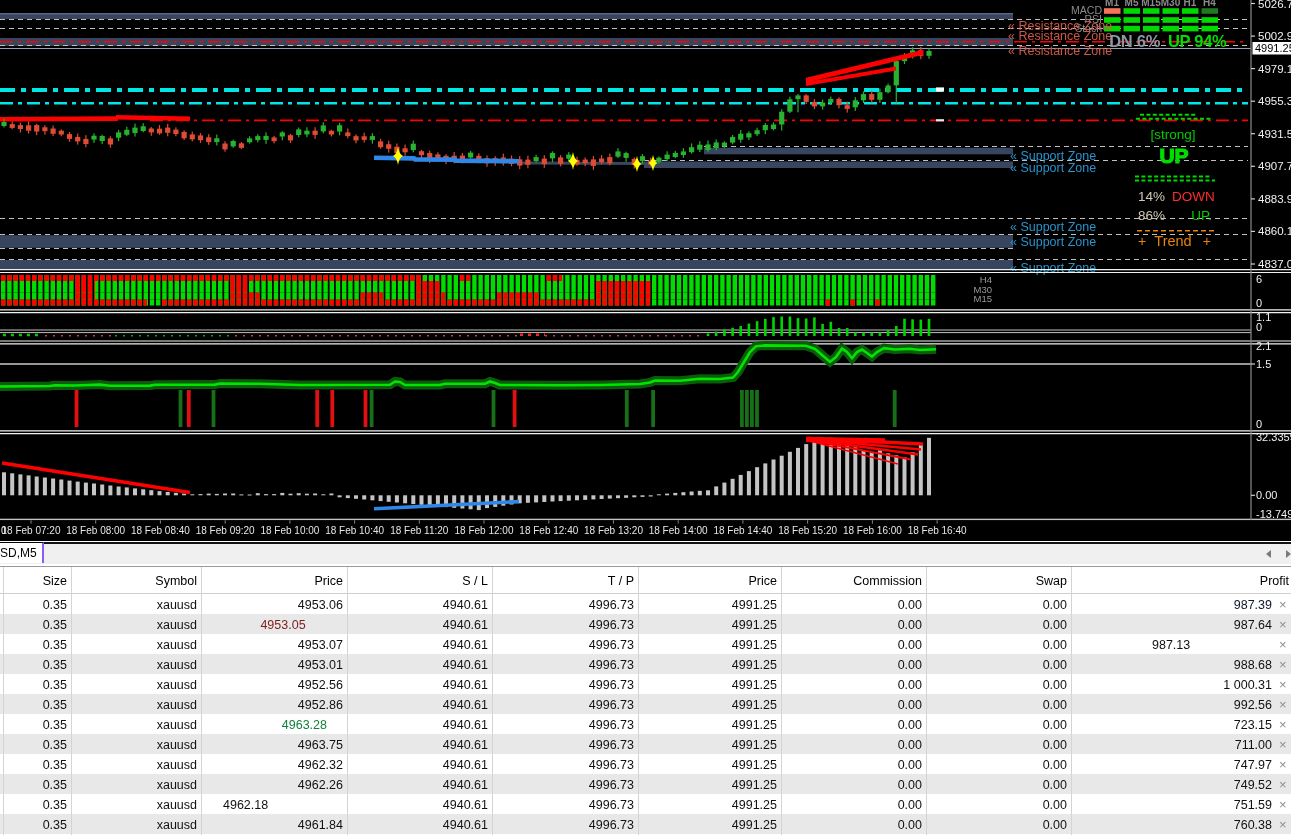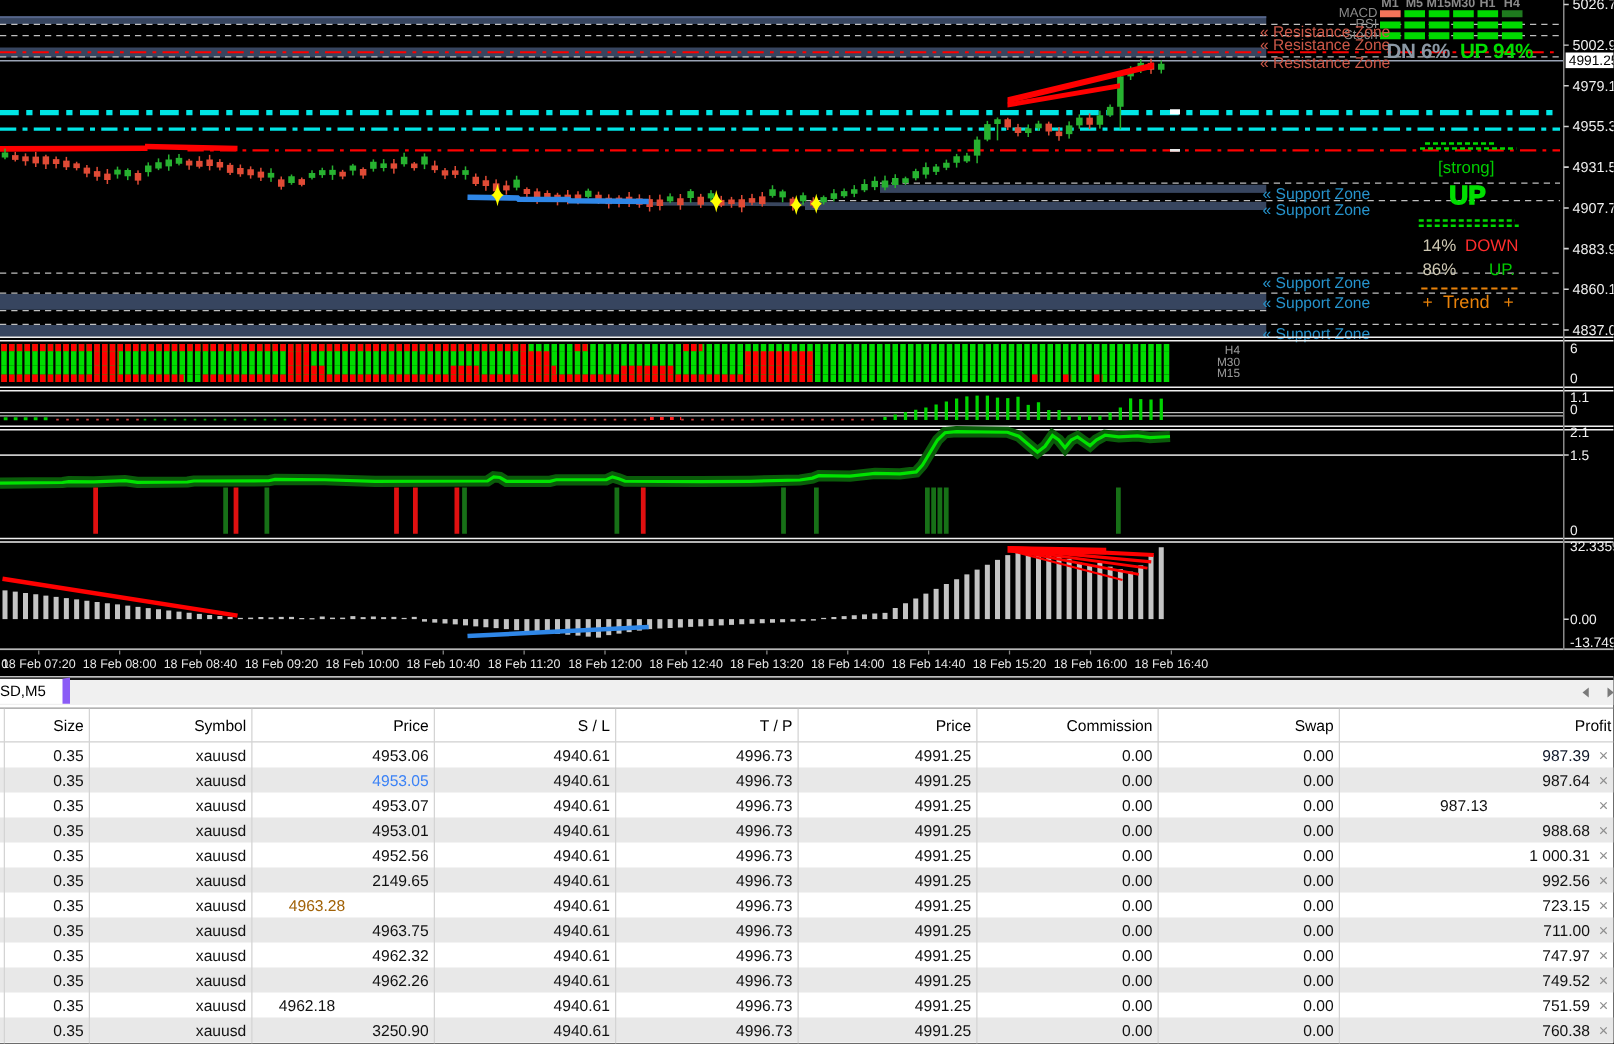--- a/index.html
+++ b/index.html
@@ -601,21 +601,21 @@
       <text x="1256.0" y="428.3" font-size="11" fill="#f0f0f0" text-anchor="start" font-weight="normal" font-family="&quot;Liberation Sans&quot;, sans-serif">0</text>
       <text x="1256.0" y="441.0" font-size="11" fill="#f0f0f0" text-anchor="start" font-weight="normal" font-family="&quot;Liberation Sans&quot;, sans-serif">32.3359</text>
       <text x="1256.0" y="499.3" font-size="11" fill="#f0f0f0" text-anchor="start" font-weight="normal" font-family="&quot;Liberation Sans&quot;, sans-serif">0.00</text>
       <text x="1256.0" y="517.5" font-size="11" fill="#f0f0f0" text-anchor="start" font-weight="normal" font-family="&quot;Liberation Sans&quot;, sans-serif">-13.7497</text>
       <line x1="1251.0" y1="364.0" x2="1255.0" y2="364.0" stroke="#d0d0d0" stroke-width="1.2" stroke-linecap="butt"></line>
       <line x1="1251.0" y1="495.3" x2="1255.0" y2="495.3" stroke="#d0d0d0" stroke-width="1.2" stroke-linecap="butt"></line>
     </svg>
 <div style="position:absolute;left:0;top:541px;width:1291px;height:294px;background:#fff;overflow:hidden">
       <div style="position:absolute;left:0;top:0.5px;width:1291px;height:2px;background:#141414"></div>
       <div style="position:absolute;left:0;top:2.5px;width:1291px;height:20.5px;background:#f0f0f0"></div>
-      <div style="position:absolute;left:0;top:0.5px;width:56px;height:21px;background:#fff;border-top:1.5px solid #000;border-right:6px solid #8b5cf6;font:12px 'Liberation Sans',sans-serif;color:#000;padding-top:3px">SD,M5</div>
+      <div style="position:absolute;left:0;top:0.5px;width:44px;height:21px;background:#fff;border-top:1.5px solid #000;border-right:2px solid #8b5cf6;font:12px 'Liberation Sans',sans-serif;color:#000;padding-top:3px">SD,M5</div>
       <div style="position:absolute;left:1266px;top:9px;width:0;height:0;border-top:4px solid transparent;border-bottom:4px solid transparent;border-right:5px solid #7a7a7a"></div>
       <div style="position:absolute;left:1286px;top:9px;width:0;height:0;border-top:4px solid transparent;border-bottom:4px solid transparent;border-left:5px solid #7a7a7a"></div>
       <div style="position:absolute;left:0;top:24.5px;width:1291px;height:1px;background:#9a9a9a"></div>
       <div style="position:absolute;left:-53px;top:32.5px;width:120px;text-align:right;font:12.5px 'Liberation Sans',sans-serif;color:#000">Size</div>
       <div style="position:absolute;left:77px;top:32.5px;width:120px;text-align:right;font:12.5px 'Liberation Sans',sans-serif;color:#000">Symbol</div>
       <div style="position:absolute;left:223px;top:32.5px;width:120px;text-align:right;font:12.5px 'Liberation Sans',sans-serif;color:#000">Price</div>
       <div style="position:absolute;left:368px;top:32.5px;width:120px;text-align:right;font:12.5px 'Liberation Sans',sans-serif;color:#000">S / L</div>
       <div style="position:absolute;left:514px;top:32.5px;width:120px;text-align:right;font:12.5px 'Liberation Sans',sans-serif;color:#000">T / P</div>
       <div style="position:absolute;left:657px;top:32.5px;width:120px;text-align:right;font:12.5px 'Liberation Sans',sans-serif;color:#000">Price</div>
       <div style="position:absolute;left:802px;top:32.5px;width:120px;text-align:right;font:12.5px 'Liberation Sans',sans-serif;color:#000">Commission</div>
@@ -633,21 +633,21 @@
       <div style="position:absolute;left:223px;top:56.5px;width:120px;text-align:right;font:12.5px 'Liberation Sans',sans-serif;color:#111">4953.06</div>
       <div style="position:absolute;left:368px;top:56.5px;width:120px;text-align:right;font:12.5px 'Liberation Sans',sans-serif;color:#111">4940.61</div>
       <div style="position:absolute;left:514px;top:56.5px;width:120px;text-align:right;font:12.5px 'Liberation Sans',sans-serif;color:#111">4996.73</div>
       <div style="position:absolute;left:657px;top:56.5px;width:120px;text-align:right;font:12.5px 'Liberation Sans',sans-serif;color:#111">4991.25</div>
       <div style="position:absolute;left:802px;top:56.5px;width:120px;text-align:right;font:12.5px 'Liberation Sans',sans-serif;color:#111">0.00</div>
       <div style="position:absolute;left:947px;top:56.5px;width:120px;text-align:right;font:12.5px 'Liberation Sans',sans-serif;color:#111">0.00</div>
       <div style="position:absolute;left:1152px;top:56.5px;width:120px;text-align:right;font:12.5px 'Liberation Sans',sans-serif;color:#0f172a">987.39</div>
       <div style="position:absolute;left:1279px;top:56.0px;width:14px;font:13px 'Liberation Sans',sans-serif;color:#8e8e8e">×</div>
       <div style="position:absolute;left:-53px;top:76.5px;width:120px;text-align:right;font:12.5px 'Liberation Sans',sans-serif;color:#111">0.35</div>
       <div style="position:absolute;left:77px;top:76.5px;width:120px;text-align:right;font:12.5px 'Liberation Sans',sans-serif;color:#111">xauusd</div>
-      <div style="position:absolute;left:223px;top:76.5px;width:120px;text-align:right;font:12.5px 'Liberation Sans',sans-serif;color:#3b82f6">4953.05</div>
+      <div style="position:absolute;left:223px;top:76.5px;width:120px;text-align:center;font:12.5px 'Liberation Sans',sans-serif;color:#7f1d1d">4953.05</div>
       <div style="position:absolute;left:368px;top:76.5px;width:120px;text-align:right;font:12.5px 'Liberation Sans',sans-serif;color:#111">4940.61</div>
       <div style="position:absolute;left:514px;top:76.5px;width:120px;text-align:right;font:12.5px 'Liberation Sans',sans-serif;color:#111">4996.73</div>
       <div style="position:absolute;left:657px;top:76.5px;width:120px;text-align:right;font:12.5px 'Liberation Sans',sans-serif;color:#111">4991.25</div>
       <div style="position:absolute;left:802px;top:76.5px;width:120px;text-align:right;font:12.5px 'Liberation Sans',sans-serif;color:#111">0.00</div>
       <div style="position:absolute;left:947px;top:76.5px;width:120px;text-align:right;font:12.5px 'Liberation Sans',sans-serif;color:#111">0.00</div>
       <div style="position:absolute;left:1152px;top:76.5px;width:120px;text-align:right;font:12.5px 'Liberation Sans',sans-serif;color:#111">987.64</div>
       <div style="position:absolute;left:1279px;top:76.0px;width:14px;font:13px 'Liberation Sans',sans-serif;color:#8e8e8e">×</div>
       <div style="position:absolute;left:-53px;top:96.5px;width:120px;text-align:right;font:12.5px 'Liberation Sans',sans-serif;color:#111">0.35</div>
       <div style="position:absolute;left:77px;top:96.5px;width:120px;text-align:right;font:12.5px 'Liberation Sans',sans-serif;color:#111">xauusd</div>
       <div style="position:absolute;left:223px;top:96.5px;width:120px;text-align:right;font:12.5px 'Liberation Sans',sans-serif;color:#111">4953.07</div>
@@ -673,31 +673,31 @@
       <div style="position:absolute;left:223px;top:136.5px;width:120px;text-align:right;font:12.5px 'Liberation Sans',sans-serif;color:#111">4952.56</div>
       <div style="position:absolute;left:368px;top:136.5px;width:120px;text-align:right;font:12.5px 'Liberation Sans',sans-serif;color:#111">4940.61</div>
       <div style="position:absolute;left:514px;top:136.5px;width:120px;text-align:right;font:12.5px 'Liberation Sans',sans-serif;color:#111">4996.73</div>
       <div style="position:absolute;left:657px;top:136.5px;width:120px;text-align:right;font:12.5px 'Liberation Sans',sans-serif;color:#111">4991.25</div>
       <div style="position:absolute;left:802px;top:136.5px;width:120px;text-align:right;font:12.5px 'Liberation Sans',sans-serif;color:#111">0.00</div>
       <div style="position:absolute;left:947px;top:136.5px;width:120px;text-align:right;font:12.5px 'Liberation Sans',sans-serif;color:#111">0.00</div>
       <div style="position:absolute;left:1152px;top:136.5px;width:120px;text-align:right;font:12.5px 'Liberation Sans',sans-serif;color:#111">1 000.31</div>
       <div style="position:absolute;left:1279px;top:136.0px;width:14px;font:13px 'Liberation Sans',sans-serif;color:#8e8e8e">×</div>
       <div style="position:absolute;left:-53px;top:156.5px;width:120px;text-align:right;font:12.5px 'Liberation Sans',sans-serif;color:#111">0.35</div>
       <div style="position:absolute;left:77px;top:156.5px;width:120px;text-align:right;font:12.5px 'Liberation Sans',sans-serif;color:#111">xauusd</div>
-      <div style="position:absolute;left:223px;top:156.5px;width:120px;text-align:right;font:12.5px 'Liberation Sans',sans-serif;color:#111">2149.65</div>
+      <div style="position:absolute;left:223px;top:156.5px;width:120px;text-align:right;font:12.5px 'Liberation Sans',sans-serif;color:#111">4952.86</div>
       <div style="position:absolute;left:368px;top:156.5px;width:120px;text-align:right;font:12.5px 'Liberation Sans',sans-serif;color:#111">4940.61</div>
       <div style="position:absolute;left:514px;top:156.5px;width:120px;text-align:right;font:12.5px 'Liberation Sans',sans-serif;color:#111">4996.73</div>
       <div style="position:absolute;left:657px;top:156.5px;width:120px;text-align:right;font:12.5px 'Liberation Sans',sans-serif;color:#111">4991.25</div>
       <div style="position:absolute;left:802px;top:156.5px;width:120px;text-align:right;font:12.5px 'Liberation Sans',sans-serif;color:#111">0.00</div>
       <div style="position:absolute;left:947px;top:156.5px;width:120px;text-align:right;font:12.5px 'Liberation Sans',sans-serif;color:#111">0.00</div>
       <div style="position:absolute;left:1152px;top:156.5px;width:120px;text-align:right;font:12.5px 'Liberation Sans',sans-serif;color:#111">992.56</div>
       <div style="position:absolute;left:1279px;top:156.0px;width:14px;font:13px 'Liberation Sans',sans-serif;color:#8e8e8e">×</div>
       <div style="position:absolute;left:-53px;top:176.5px;width:120px;text-align:right;font:12.5px 'Liberation Sans',sans-serif;color:#111">0.35</div>
       <div style="position:absolute;left:77px;top:176.5px;width:120px;text-align:right;font:12.5px 'Liberation Sans',sans-serif;color:#111">xauusd</div>
-      <div style="position:absolute;left:231px;top:176.5px;width:120px;text-align:left;font:12.5px 'Liberation Sans',sans-serif;color:#a16207">4963.28</div>
+      <div style="position:absolute;left:207px;top:176.5px;width:120px;text-align:right;font:12.5px 'Liberation Sans',sans-serif;color:#15803d">4963.28</div>
       <div style="position:absolute;left:368px;top:176.5px;width:120px;text-align:right;font:12.5px 'Liberation Sans',sans-serif;color:#111">4940.61</div>
       <div style="position:absolute;left:514px;top:176.5px;width:120px;text-align:right;font:12.5px 'Liberation Sans',sans-serif;color:#111">4996.73</div>
       <div style="position:absolute;left:657px;top:176.5px;width:120px;text-align:right;font:12.5px 'Liberation Sans',sans-serif;color:#111">4991.25</div>
       <div style="position:absolute;left:802px;top:176.5px;width:120px;text-align:right;font:12.5px 'Liberation Sans',sans-serif;color:#111">0.00</div>
       <div style="position:absolute;left:947px;top:176.5px;width:120px;text-align:right;font:12.5px 'Liberation Sans',sans-serif;color:#111">0.00</div>
       <div style="position:absolute;left:1152px;top:176.5px;width:120px;text-align:right;font:12.5px 'Liberation Sans',sans-serif;color:#111">723.15</div>
       <div style="position:absolute;left:1279px;top:176.0px;width:14px;font:13px 'Liberation Sans',sans-serif;color:#8e8e8e">×</div>
       <div style="position:absolute;left:-53px;top:196.5px;width:120px;text-align:right;font:12.5px 'Liberation Sans',sans-serif;color:#111">0.35</div>
       <div style="position:absolute;left:77px;top:196.5px;width:120px;text-align:right;font:12.5px 'Liberation Sans',sans-serif;color:#111">xauusd</div>
       <div style="position:absolute;left:223px;top:196.5px;width:120px;text-align:right;font:12.5px 'Liberation Sans',sans-serif;color:#111">4963.75</div>
@@ -733,21 +733,21 @@
       <div style="position:absolute;left:223px;top:256.5px;width:120px;font:12.5px 'Liberation Sans',sans-serif;color:#111">4962.18</div>
       <div style="position:absolute;left:368px;top:256.5px;width:120px;text-align:right;font:12.5px 'Liberation Sans',sans-serif;color:#111">4940.61</div>
       <div style="position:absolute;left:514px;top:256.5px;width:120px;text-align:right;font:12.5px 'Liberation Sans',sans-serif;color:#111">4996.73</div>
       <div style="position:absolute;left:657px;top:256.5px;width:120px;text-align:right;font:12.5px 'Liberation Sans',sans-serif;color:#111">4991.25</div>
       <div style="position:absolute;left:802px;top:256.5px;width:120px;text-align:right;font:12.5px 'Liberation Sans',sans-serif;color:#111">0.00</div>
       <div style="position:absolute;left:947px;top:256.5px;width:120px;text-align:right;font:12.5px 'Liberation Sans',sans-serif;color:#111">0.00</div>
       <div style="position:absolute;left:1152px;top:256.5px;width:120px;text-align:right;font:12.5px 'Liberation Sans',sans-serif;color:#111">751.59</div>
       <div style="position:absolute;left:1279px;top:256.0px;width:14px;font:13px 'Liberation Sans',sans-serif;color:#8e8e8e">×</div>
       <div style="position:absolute;left:-53px;top:276.5px;width:120px;text-align:right;font:12.5px 'Liberation Sans',sans-serif;color:#111">0.35</div>
       <div style="position:absolute;left:77px;top:276.5px;width:120px;text-align:right;font:12.5px 'Liberation Sans',sans-serif;color:#111">xauusd</div>
-      <div style="position:absolute;left:223px;top:276.5px;width:120px;text-align:right;font:12.5px 'Liberation Sans',sans-serif;color:#111">3250.90</div>
+      <div style="position:absolute;left:223px;top:276.5px;width:120px;text-align:right;font:12.5px 'Liberation Sans',sans-serif;color:#111">4961.84</div>
       <div style="position:absolute;left:368px;top:276.5px;width:120px;text-align:right;font:12.5px 'Liberation Sans',sans-serif;color:#111">4940.61</div>
       <div style="position:absolute;left:514px;top:276.5px;width:120px;text-align:right;font:12.5px 'Liberation Sans',sans-serif;color:#111">4996.73</div>
       <div style="position:absolute;left:657px;top:276.5px;width:120px;text-align:right;font:12.5px 'Liberation Sans',sans-serif;color:#111">4991.25</div>
       <div style="position:absolute;left:802px;top:276.5px;width:120px;text-align:right;font:12.5px 'Liberation Sans',sans-serif;color:#111">0.00</div>
       <div style="position:absolute;left:947px;top:276.5px;width:120px;text-align:right;font:12.5px 'Liberation Sans',sans-serif;color:#111">0.00</div>
       <div style="position:absolute;left:1152px;top:276.5px;width:120px;text-align:right;font:12.5px 'Liberation Sans',sans-serif;color:#111">760.38</div>
       <div style="position:absolute;left:1279px;top:276.0px;width:14px;font:13px 'Liberation Sans',sans-serif;color:#8e8e8e">×</div>
       <div style="position:absolute;left:71px;top:25.5px;width:1px;height:268.5px;background:#d4d4d4"></div>
       <div style="position:absolute;left:201px;top:25.5px;width:1px;height:268.5px;background:#d4d4d4"></div>
       <div style="position:absolute;left:347px;top:25.5px;width:1px;height:268.5px;background:#d4d4d4"></div>

